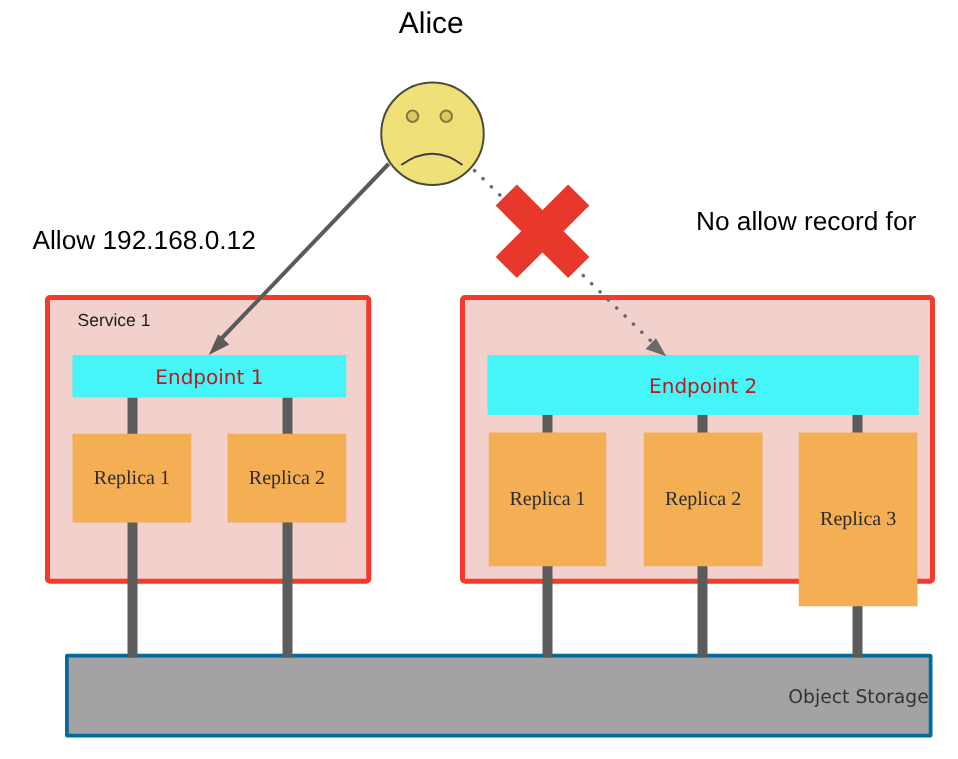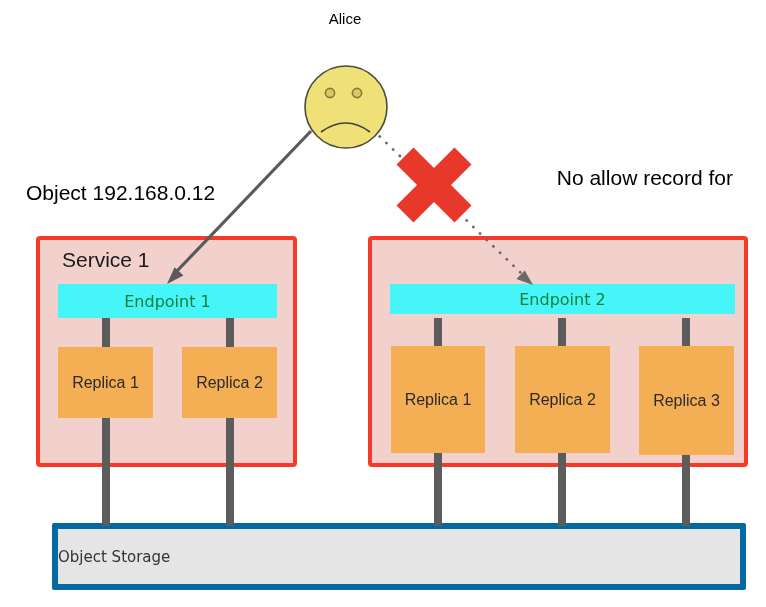--- a/index.html
+++ b/index.html
@@ -12,102 +12,102 @@
     overflow: hidden;
   }
   .abs { position: absolute; }
   svg.layer { position: absolute; left: 0; top: 0; width: 766px; height: 607px; pointer-events: none; }
   #connector-layer { z-index: 2; }
   #overlay-layer  { z-index: 4; }
 
   .top-label {
     text-align: center;
     color: #000000;
-    font-size: 15px;
+    font-size: 24px;
     line-height: 24px;
     z-index: 5;
   }
   .annotation {
     color: #000000;
     font-size: 21px;
     line-height: 24px;
     z-index: 5;
   }
   .service-box {
     background: #f2d0cb;
     border: 4px solid #f53a2a;
     border-radius: 4px;
     box-sizing: border-box;
     z-index: 1;
   }
   .service-title {
     color: #1a1a1a;
-    font-size: 21px;
+    font-size: 14px;
     z-index: 3;
   }
   .endpoint-bar {
     background: #45f5f8;
     display: flex;
     align-items: center;
     justify-content: center;
     font-family: "DejaVu Sans", sans-serif;
     font-size: 16px;
-    color: #15803d;
+    color: #b91c1c;
     z-index: 3;
   }
   .replica-box {
     background: #f4ae54;
     display: flex;
     align-items: center;
     justify-content: center;
-    font-family: Liberation Sans, sans-serif;
+    font-family: Liberation Serif, serif;
     font-size: 16px;
     color: #2b2b2b;
     z-index: 3;
   }
   .storage-box {
-    background: #e5e5e5;
-    border: 6px solid #0369a1;
+    background: #a3a3a3;
+    border: 3px solid #0369a1;
     border-radius: 2px;
     box-sizing: border-box;
     display: flex;
     align-items: center;
-    justify-content: flex-start;
+    justify-content: flex-end;
     font-family: "DejaVu Sans", sans-serif;
     font-size: 15px;
     color: #333333;
     z-index: 1;
   }
 </style>
 </head>
 <body>
 
 <div class="canvas">
 
   <div class="abs top-label" style="left:245px; top:7px; width:200px;">
     <div>Alice</div>
   </div>
 
-  <div class="abs annotation" style="left:26px; top:181px;">Object 192.168.0.12</div>
+  <div class="abs annotation" style="left:26px; top:181px;">Allow 192.168.0.12</div>
 
   <div class="abs annotation" style="left:493px; top:166px; width:240px; text-align:right;">
     <div>No allow record for</div>
   </div>
 
   <div class="abs service-box" style="left:36px; top:236px; width:261px; height:231px;"></div>
   <div class="abs service-title" style="left:62px; top:248px;">Service 1</div>
   <div class="abs endpoint-bar" style="left:58px; top:284px; width:219px; height:34px;">Endpoint 1</div>
   <div class="abs replica-box" style="left:58px; top:347px; width:95px; height:71px;">Replica 1</div>
   <div class="abs replica-box" style="left:182px; top:347px; width:95px; height:71px;">Replica 2</div>
 
   <div class="abs service-box" style="left:368px; top:236px; width:380px; height:231px;"></div>
-  <div class="abs endpoint-bar" style="left:390px; top:284px; width:345px; height:30px;">Endpoint 2</div>
+  <div class="abs endpoint-bar" style="left:390px; top:284px; width:345px; height:48px;">Endpoint 2</div>
   <div class="abs replica-box" style="left:391px; top:346px; width:94px; height:107px;">Replica 1</div>
   <div class="abs replica-box" style="left:515px; top:346px; width:95px; height:107px;">Replica 2</div>
-  <div class="abs replica-box" style="left:639px; top:346px; width:95px; height:109px;">Replica 3</div>
+  <div class="abs replica-box" style="left:639px; top:346px; width:95px; height:139px;">Replica 3</div>
 
   <div class="abs storage-box" style="left:52px; top:523px; width:694px; height:67px;">
     <span>Object Storage</span>
   </div>
 
   <svg class="layer" id="connector-layer" viewBox="0 0 766 607">
     <g stroke="#5c5c5c" stroke-width="8">
       <line x1="106" y1="318" x2="106" y2="526"></line>
       <line x1="230" y1="318" x2="230" y2="526"></line>
       <line x1="438" y1="318" x2="438" y2="526"></line>

